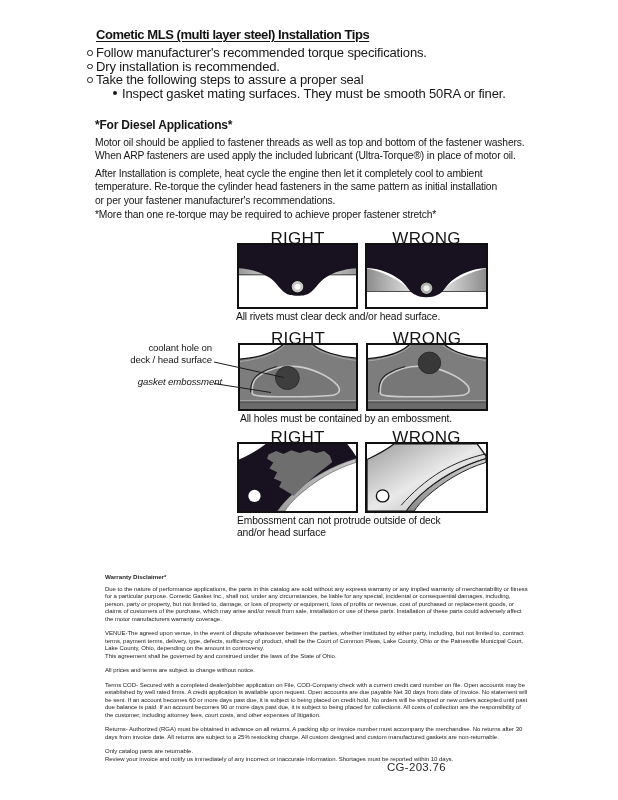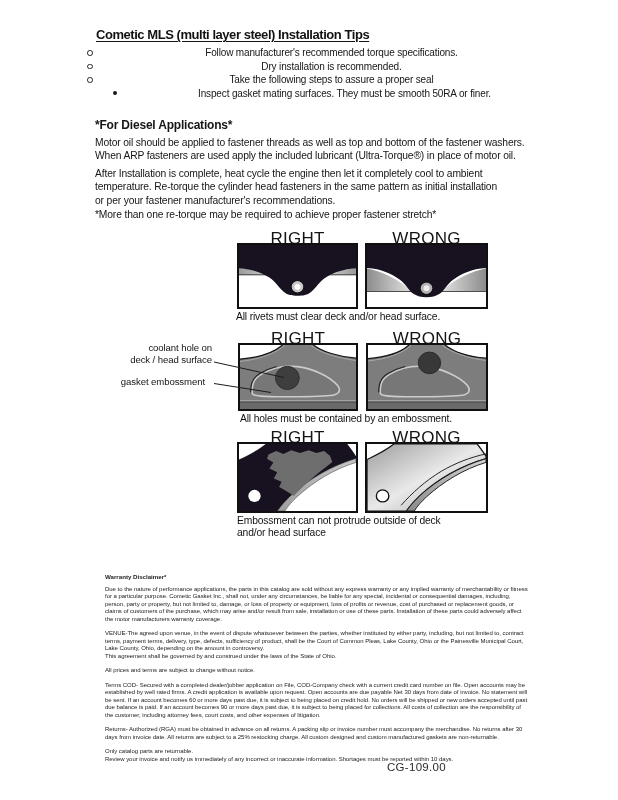--- a/index.html
+++ b/index.html
@@ -8,21 +8,21 @@
     font-family:"Liberation Sans", sans-serif;color:#161616;
   }
   .abs{position:absolute;}
   
   .title{
     left:96px;top:27px;font-size:13px;font-weight:bold;letter-spacing:-0.45px;
     text-decoration:underline;text-decoration-thickness:1.4px;text-underline-offset:2px;
     white-space:nowrap;color:#121212;
   }
   
-  .bullets{left:87px;top:46px;width:480px;font-size:10px;line-height:13.5px;letter-spacing:-0.15px;text-align:center;}
+  .bullets{left:87px;top:46px;width:480px;font-size:13px;line-height:13.5px;letter-spacing:-0.15px;}
   .b-row{position:relative;padding-left:9px;white-space:nowrap;}
   .b-row.sub{margin-left:26px;}
   .mk{position:absolute;left:0;top:4.2px;width:3.6px;height:3.6px;border-radius:50%;}
   .mk.open{border:1px solid #242424;}
   .mk.fill{background:#1a1a1a;width:4px;height:4px;top:4.4px;}
   
   .diesel-h{left:95px;top:118px;font-size:12px;font-weight:bold;letter-spacing:-0.2px;}
   .para{left:95px;width:460px;font-size:10.3px;line-height:13.4px;letter-spacing:-0.15px;white-space:pre-line;}
   .p1{top:136px;}
   .p2{top:167px;}
@@ -119,21 +119,21 @@
     </svg>
   </div>
 
   <div class="abs caption" style="left:236px;top:311px;">All rivets must clear deck and/or head surface.</div>
 
   <div class="abs dlabel" style="left:238px;top:329px;width:120px;">RIGHT</div>
   <div class="abs dlabel" style="left:366px;top:329px;width:122px;">WRONG</div>
 
   <div class="abs annot" style="left:95px;top:342px;width:117px;">coolant hole on
 deck / head surface</div>
-  <div class="abs annot" style="left:88px;top:376px;width:117px;">gasket embossment</div>
+  <div class="abs annot" style="left:105px;top:376px;width:117px;font-style:italic;">gasket embossment</div>
 
   <div class="abs dbox" style="left:238px;top:343px;width:120px;height:68px;">
     <svg viewBox="0 0 120 68" preserveAspectRatio="none">
       <rect x="0" y="0" width="120" height="68" fill="#7d7d7d"></rect>
       <rect x="0" y="59.5" width="120" height="8.5" fill="#6b6b6b"></rect>
       <path d="M0 59 H120" stroke="#a6a6a6" stroke-width="1"></path>
       <path d="M0 61.2 H120" stroke="#4d4d4d" stroke-width="0.7"></path>
       <path d="M0 0 H44 C35 8 18 13.5 0 15 Z" fill="#ffffff"></path>
       <path d="M44 0 C35 8 18 13.5 0 15" stroke="#151515" stroke-width="1.3" fill="none"></path>
       <path d="M46.5 0 C37.5 9 19.5 15.5 0 17.5" stroke="#a9a9a9" stroke-width="1" fill="none"></path>
@@ -217,15 +217,15 @@
     <p>Due to the nature of performance applications, the parts in this catalog are sold without any express warranty or any implied warranty of merchantability or fitness for a particular purpose.  Cometic Gasket Inc., shall not, under any circumstances, be liable for any special, incidental or consequential damages, including, person, party or property, but not limited to, damage, or loss of property or equipment, loss of profits or revenue, cost of purchased or replacement goods, or claims of customers of the purchase, which may arise and/or result from sale, installation or use of these parts.  Installation of these parts could adversely affect the motor manufacturers warranty coverage.</p>
     <p>VENUE-The agreed upon venue, in the event of dispute whatsoever between the parties, whether instituted by either party, including, but not limited to, contract terms, payment terms, delivery, type, defects, sufficiency of product, shall be the Court of Common Pleas, Lake County, Ohio or the Painesville Municipal Court, Lake County, Ohio, depending on the amount in controversy.
 This agreement shall be governed by and construed under the laws of the State of Ohio.</p>
     <p>All prices and terms are subject to change without notice.</p>
     <p>Terms COD- Secured with a completed dealer/jobber application on File, COD-Company check with a current credit card number on file.  Open accounts may be established by well rated firms.  A credit application is available upon request.  Open accounts are due payable Net 30 days from date of invoice.  No statement will be sent.  If an account becomes 60 or more days past due, it is subject to being placed on credit hold.  No orders will be shipped or new orders accepted until past due balance is paid.  If an account becomes 90 or more days past due, it is subject to being placed for collections.  All costs of collection are the responsibility of the customer, including attorney fees, court costs, and other expenses of litigation.</p>
     <p>Returns- Authorized (RGA) must be obtained in advance on all returns.  A packing slip or invoice number must accompany the merchandise.  No returns after 30 days from invoice date.  All returns are subject to a 25% restocking charge.  All custom designed and custom manufactured gaskets are non-returnable.</p>
     <p>Only catalog parts are returnable.
 Review your invoice and notify us immediately of any incorrect or inaccurate information.  Shortages must be reported within 10 days.</p>
   </div>
 
-  <div class="abs pagecode">CG-109.00</div>
+  <div class="abs pagecode">CG-203.76</div>
 
 </div>
 
 </body></html>

